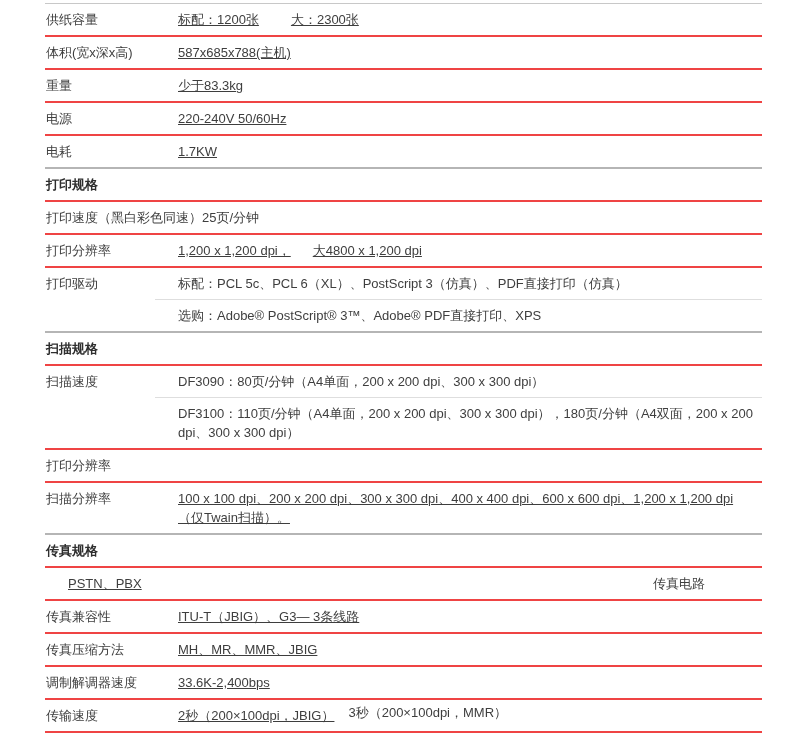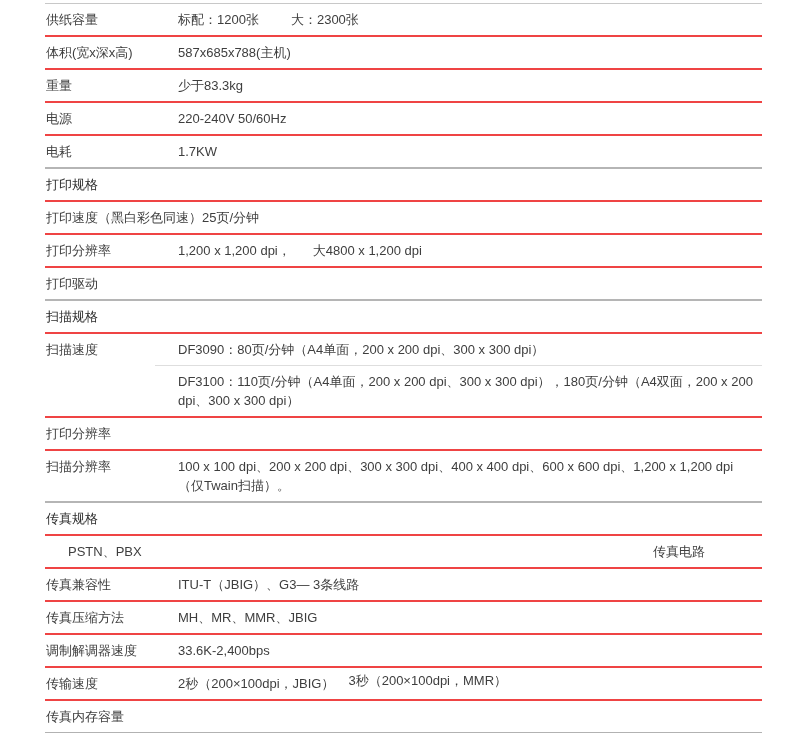--- a/index.html
+++ b/index.html
@@ -37,28 +37,29 @@
     box-sizing: border-box;
   }
   .label {
     flex: 0 0 110px;
     padding-left: 1px;
   }
   .value {
     flex: 1;
     padding-left: 23px;
     padding-right: 4px;
+    text-decoration: underline;
   }
   .full-cell {
     flex: 1;
     padding: 6px 4px 6px 1px;
     line-height: 19px;
   }
   .section .full-cell {
-    font-weight: normal;
+    font-weight: bold;
     color: #2e2e2e;
   }
   .subvals {
     flex: 1;
   }
   .subrow {
     padding: 6px 4px 6px 23px;
     line-height: 19px;
   }
   .subrow + .subrow {
@@ -112,20 +113,24 @@
 
   <div class="row">
     <div class="cell label">打印分辨率</div>
     <div class="cell value">
       <span>1,200 x 1,200 dpi，</span><span class="g22"></span><span>大4800 x 1,200 dpi</span>
     </div>
   </div>
 
   <div class="row">
     <div class="cell label">打印驱动</div>
+    <div class="subvals">
+      <div class="subrow">标配：PCL 5c、PCL 6（XL）、PostScript 3（仿真）、PDF直接打印（仿真）</div>
+      <div class="subrow">选购：Adobe® PostScript® 3™、Adobe® PDF直接打印、XPS</div>
+    </div>
   </div>
 
   <div class="row section">
     <div class="full-cell">扫描规格</div>
   </div>
 
   <div class="row">
     <div class="cell label">扫描速度</div>
     <div class="subvals">
       <div class="subrow">DF3090：80页/分钟（A4单面，200 x 200 dpi、300 x 300 dpi）</div>

